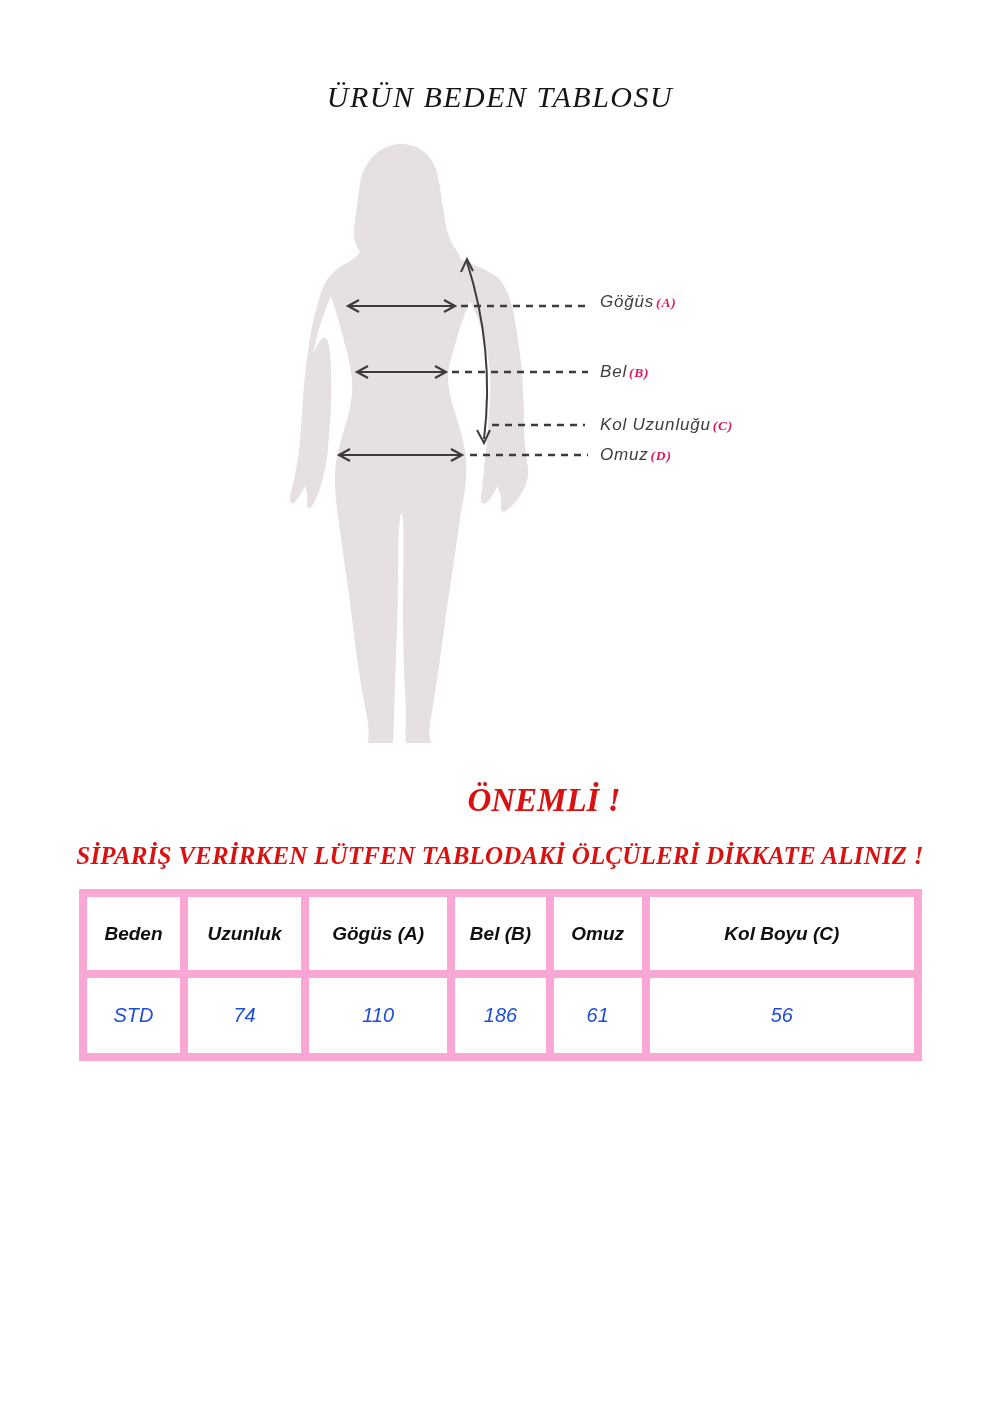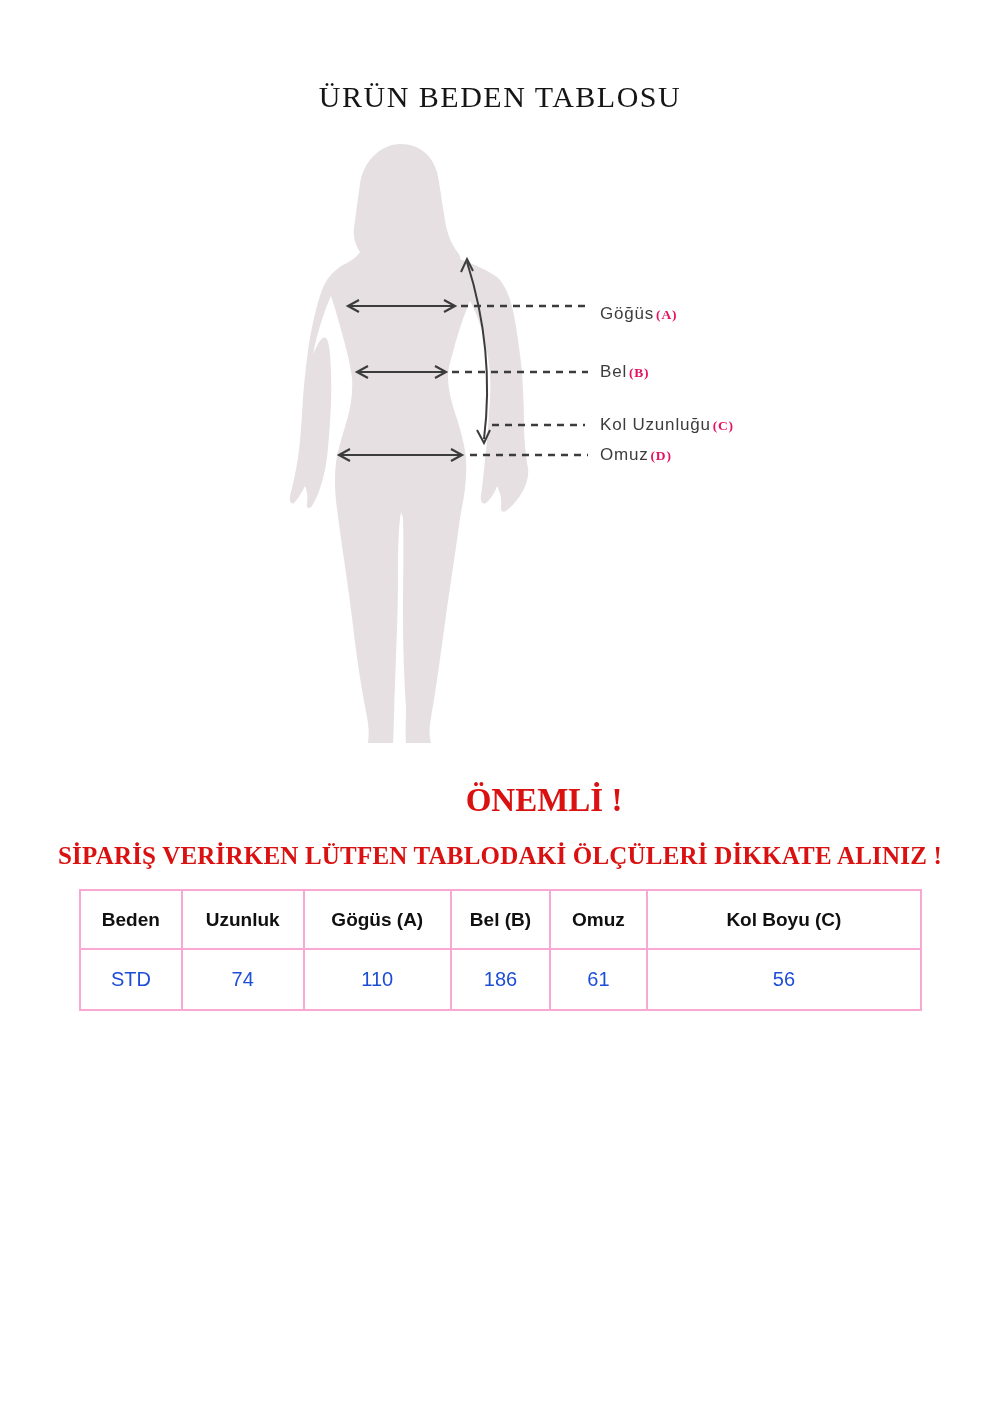--- a/index.html
+++ b/index.html
@@ -7,20 +7,21 @@
     padding: 0;
     background: #ffffff;
   }
   .page {
     position: relative;
     width: 1000px;
     height: 1188px;
     background: #ffffff;
     overflow: hidden;
     font-family: "Liberation Sans", sans-serif;
+    font-style: italic;
   }
   .title {
     position: absolute;
     top: 80px;
     left: 0;
     width: 100%;
     text-align: center;
     font-family: "Liberation Serif", serif;
     font-size: 30px;
     font-weight: normal;
@@ -49,21 +50,21 @@
     letter-spacing: 0.8px;
     color: #3d3d3d;
   }
   .meas-label .marker {
     font-family: "Liberation Serif", serif;
     font-weight: bold;
     font-size: 13.5px;
     color: #e4135f;
     margin-left: 2px;
   }
-  .label-chest { top: 304px; }
+  .label-chest { top: 292px; }
   .label-waist { top: 362px; }
   .label-arm   { top: 415px; }
   .label-hip   { top: 445px; }
   .important {
     position: absolute;
     top: 782px;
     left: 0;
     width: 100%;
     text-align: center;
     font-family: "Liberation Serif", serif;
@@ -86,24 +87,24 @@
   }
   table.size {
     position: absolute;
     left: 79px;
     top: 889px;
     width: 843px;
     border-collapse: collapse;
     table-layout: fixed;
   }
   table.size th, table.size td {
-    border: 2px solid #f9a8d4;
+    border: 8px solid #f9a8d4;
     text-align: center;
     vertical-align: middle;
-    padding: 4px;
+    padding: 12px;
   }
   table.size th {
     height: 49px;
     font-size: 19px;
     font-weight: bold;
     color: #101010;
   }
   table.size td {
     height: 51px;
     font-size: 20px;

